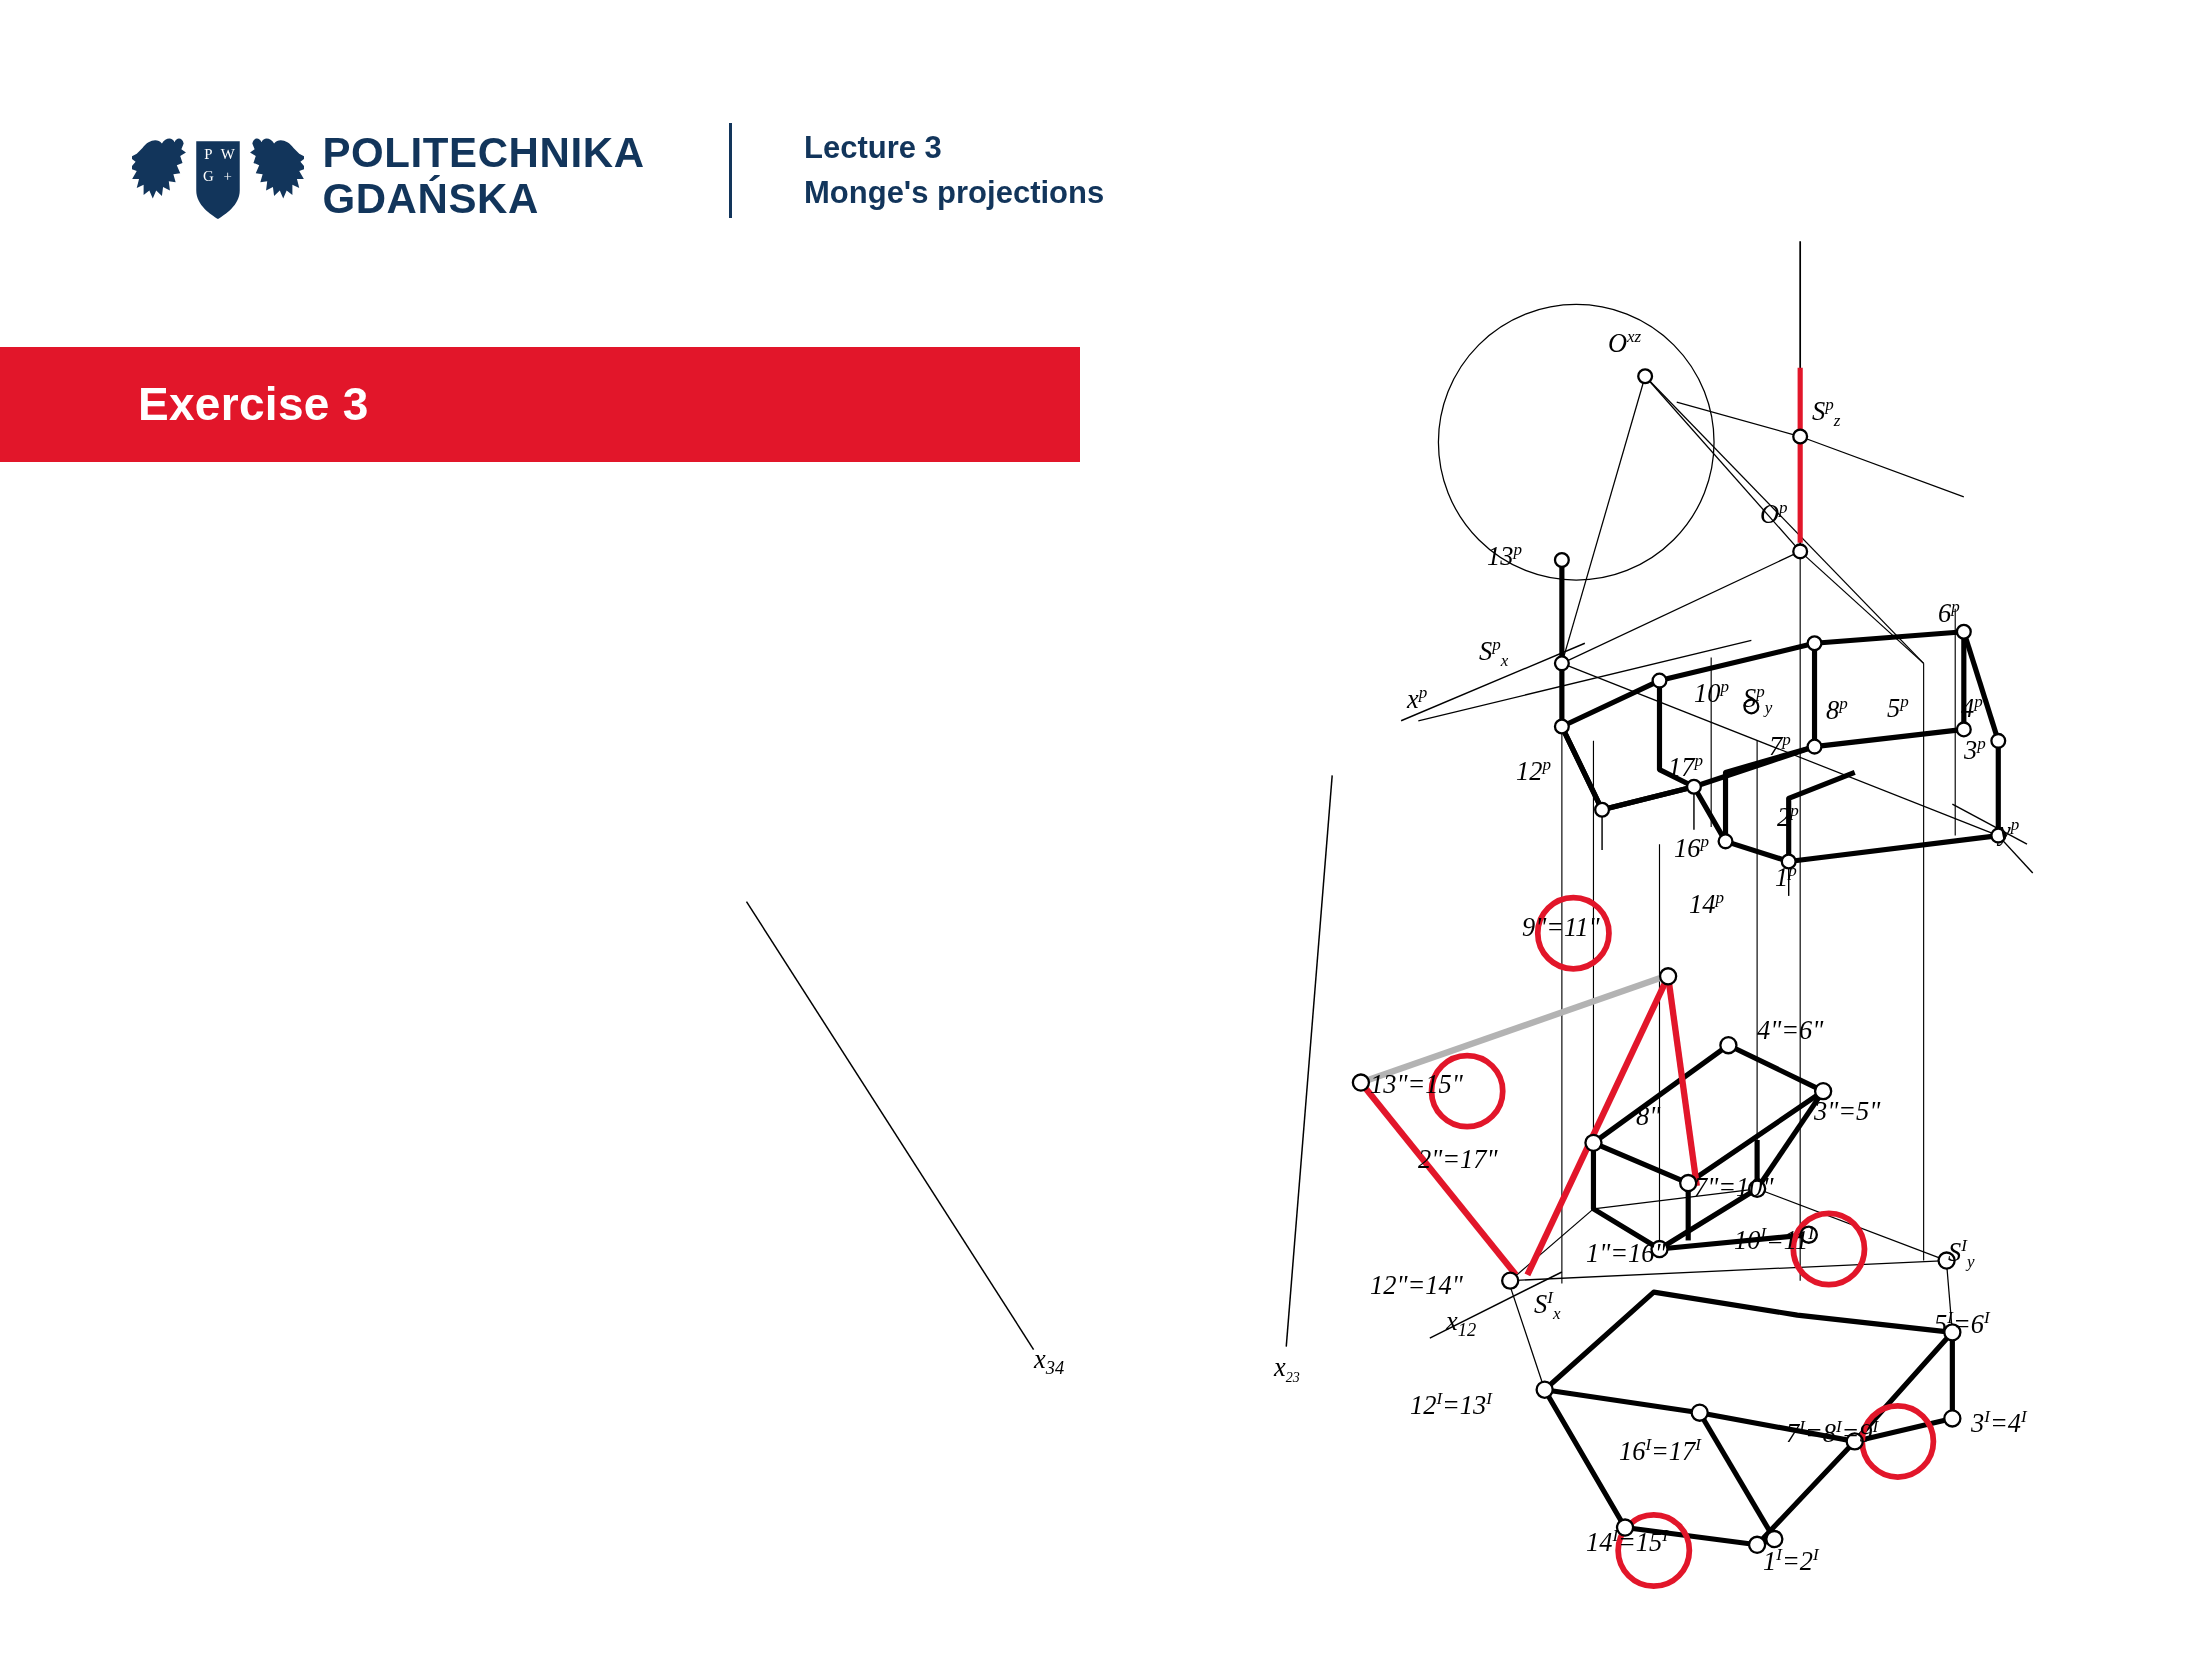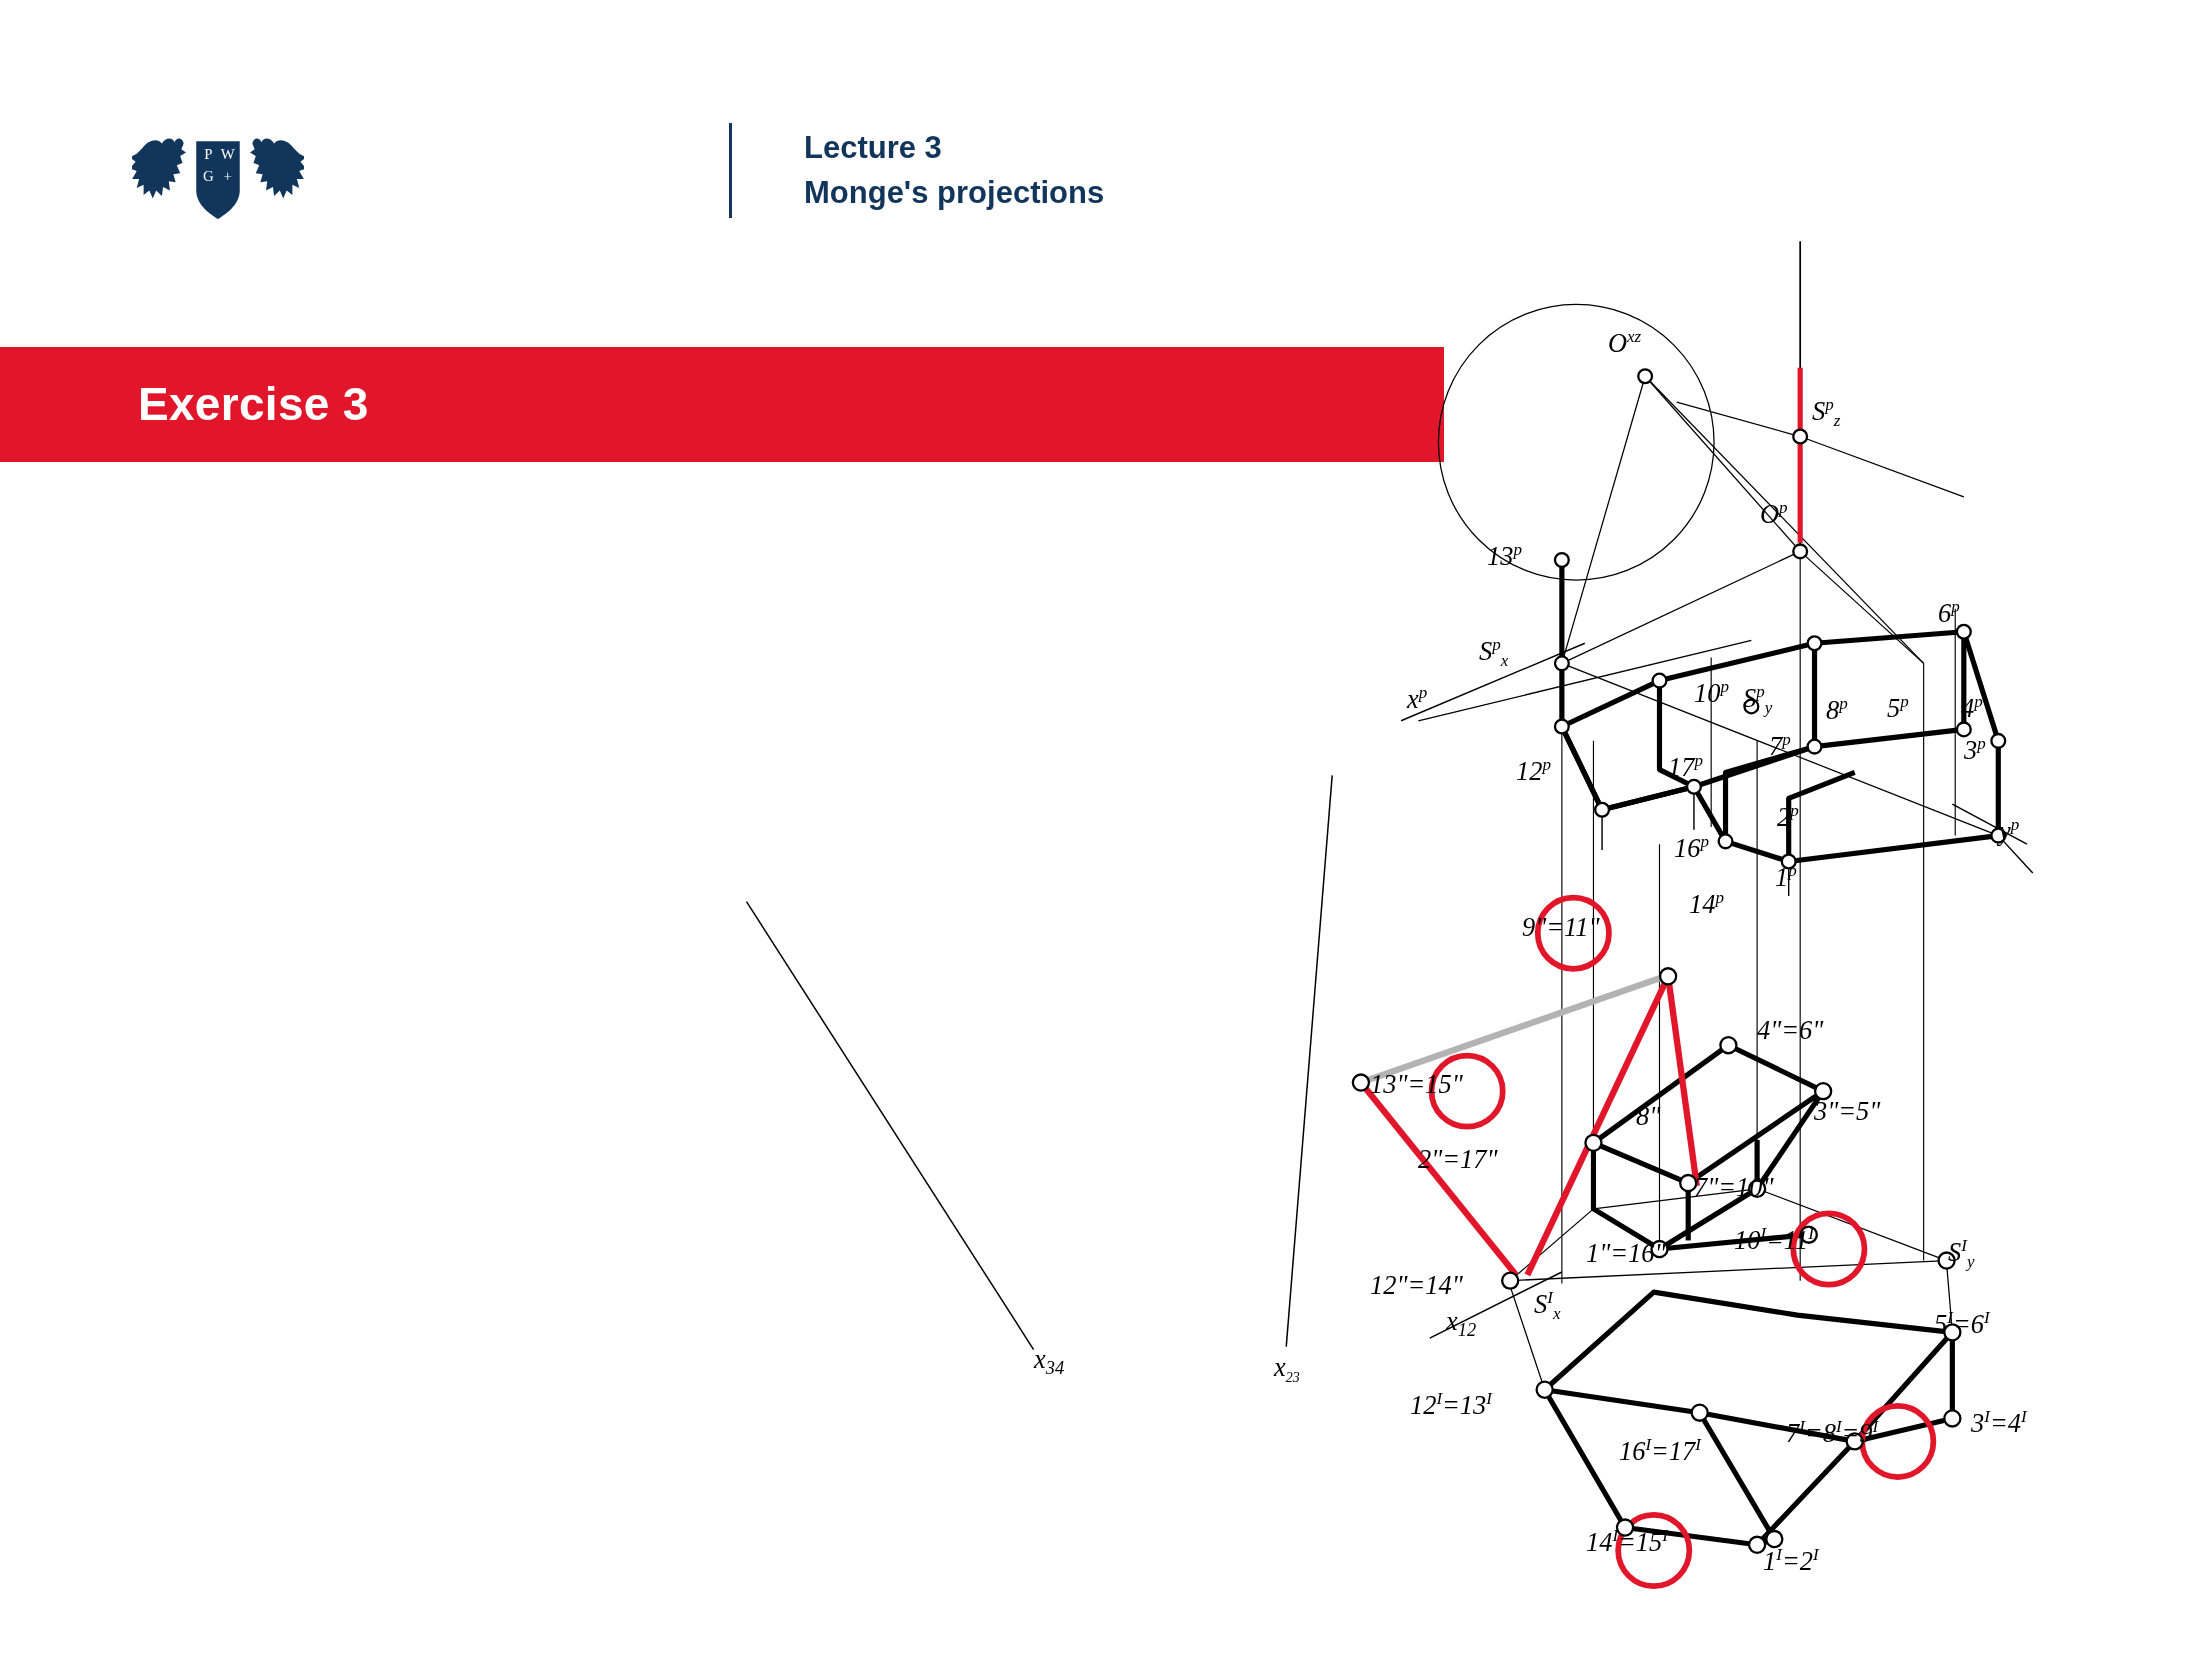--- a/index.html
+++ b/index.html
@@ -31,21 +31,21 @@
   }
   #divider{
     position:absolute;left:729px;top:123px;width:3.4px;height:95px;background:#12355b;
   }
   #lecture-block{
     position:absolute;left:804px;top:126px;
     color:#12355b;font-weight:bold;font-size:31px;line-height:1.45;
   }
   
   #title-bar{
-    position:absolute;left:0;top:347px;width:1444px;height:115px;
+    position:absolute;left:0;top:347px;width:1080px;height:115px;
     background:#e2162a;
   }
   #title-bar span{
     position:absolute;left:138px;top:30px;
     color:#ffffff;font-weight:bold;font-size:46px;letter-spacing:0.3px;
   }
   
   #drawing{position:absolute;left:0;top:0;width:2205px;height:1356px;}
   .lbl{
     position:absolute;
@@ -72,20 +72,24 @@
 
           <path d="M112 30 h76 v86 c0 26 -26 42 -38 50 c-12 -8 -38 -24 -38 -50 z"></path>
         </g>
         <g fill="#ffffff" font-family="Liberation Serif, serif" font-size="26" text-anchor="middle">
           <text x="133" y="62">P</text>
           <text x="167" y="62">W</text>
           <text x="133" y="100">G</text>
           <text x="167" y="100">+</text>
         </g>
       </svg>
+    </div>
+    <div id="logo-text">
+      <div>POLITECHNIKA</div>
+      <div>GDAŃSKA</div>
     </div>
   </div>
 
   <div id="divider"></div>
 
   <div id="lecture-block">
     <div>Lecture 3</div>
     <div>Monge's projections</div>
   </div>
 </div>

